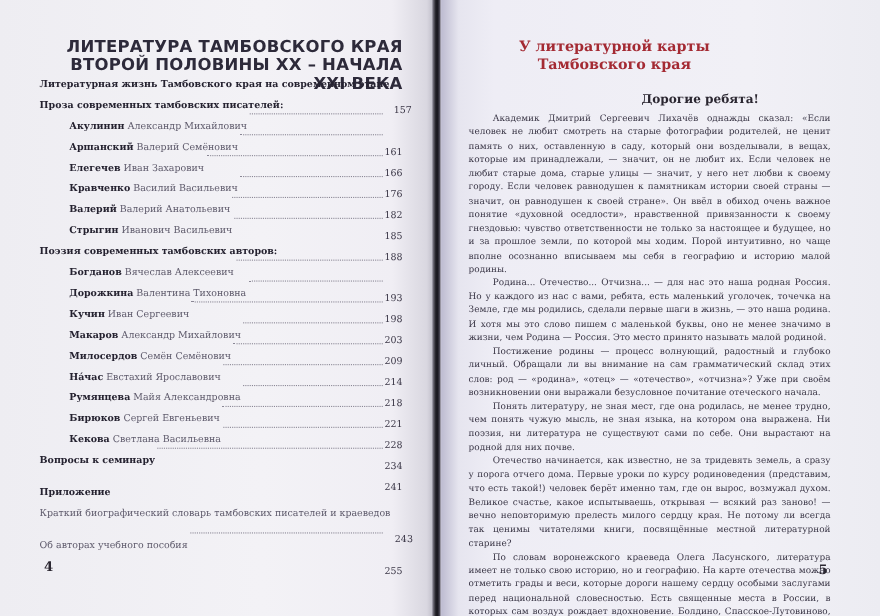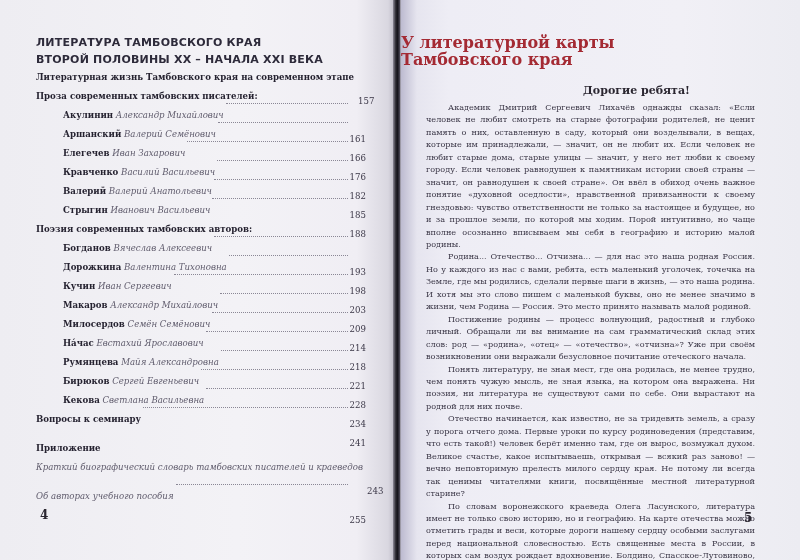--- a/index.html
+++ b/index.html
@@ -19,45 +19,45 @@
     background:linear-gradient(90deg,#8d8a98 0%,#2b2931 35%,#141219 55%,#3a3744 80%,#c9c6d2 100%);
   }
   .page-right {
     position:absolute; left:401px; top:0; width:399px; height:560px;
     background:linear-gradient(90deg,#bdbbd0 0%,#e6e5ef 4%,#eeedf5 12%,#f1f0f6 70%,#ececf2 100%);
   }
 
   
   .toc { position:absolute; left:36px; top:34px; width:330px; font-size:8.6px; }
   .toc-heading {
-    font-family:"DejaVu Sans", sans-serif; font-weight:bold; font-size:11px;
-    letter-spacing:0.2px; color:#2d2a3a; line-height:17px; height:17px;
+    font-family:"DejaVu Sans", sans-serif; font-weight:bold; font-size:15px;
+    letter-spacing:0.2px; color:#2d2a3a; line-height:17px; height:17px;text-align:right;
   }
   .toc-row {
     display:flex; align-items:flex-start; height:19px; line-height:19px; white-space:nowrap;
   }
   .toc-row.indent { padding-left:27px; }
   .toc-row .lead {
     flex:1; border-bottom:1px dotted #8a8795; margin:0 2px; transform:translateY(-3px);
   }
   .toc-row .page { color:#3a3646;margin-top:24px; }
   .b { font-weight:bold; color:#252230; }
-  .light { color:#5f5b6c;font-style:italic; }
+  .light { color:#5f5b6c; }
   .section-title { font-weight:bold; height:19px; line-height:19px; color:#252230; }
   .gap { height:10px; }
   .page-number {
     position:absolute; font-weight:bold; font-size:12px; color:#2a2630;
   }
   .pn-left { left:40px; top:508px; }
   .pn-right { left:744px; top:511px; }
 
   
   .chapter-title {
-    position:absolute; left:401px; top:34px; width:315px; text-align:left;
-    font-weight:bold; font-size:16px; line-height:17px; color:#a42a33;
+    position:absolute; left:401px; top:34px; width:315px; text-align:center;
+    font-weight:bold; font-size:13px; line-height:17px; color:#a42a33;
   }
   .greeting {
     position:absolute; left:401px; top:84px; width:399px; text-align:center;
     font-weight:bold; font-size:11px; color:#2a2630;margin-left:36px;
   }
   .body-text {
     position:absolute; left:426px; top:101px; width:329px;
     font-size:8.1px; line-height:12.45px; color:#3a3646; text-align:justify;
   }
   .body-text p { margin:0; text-indent:22px; }

